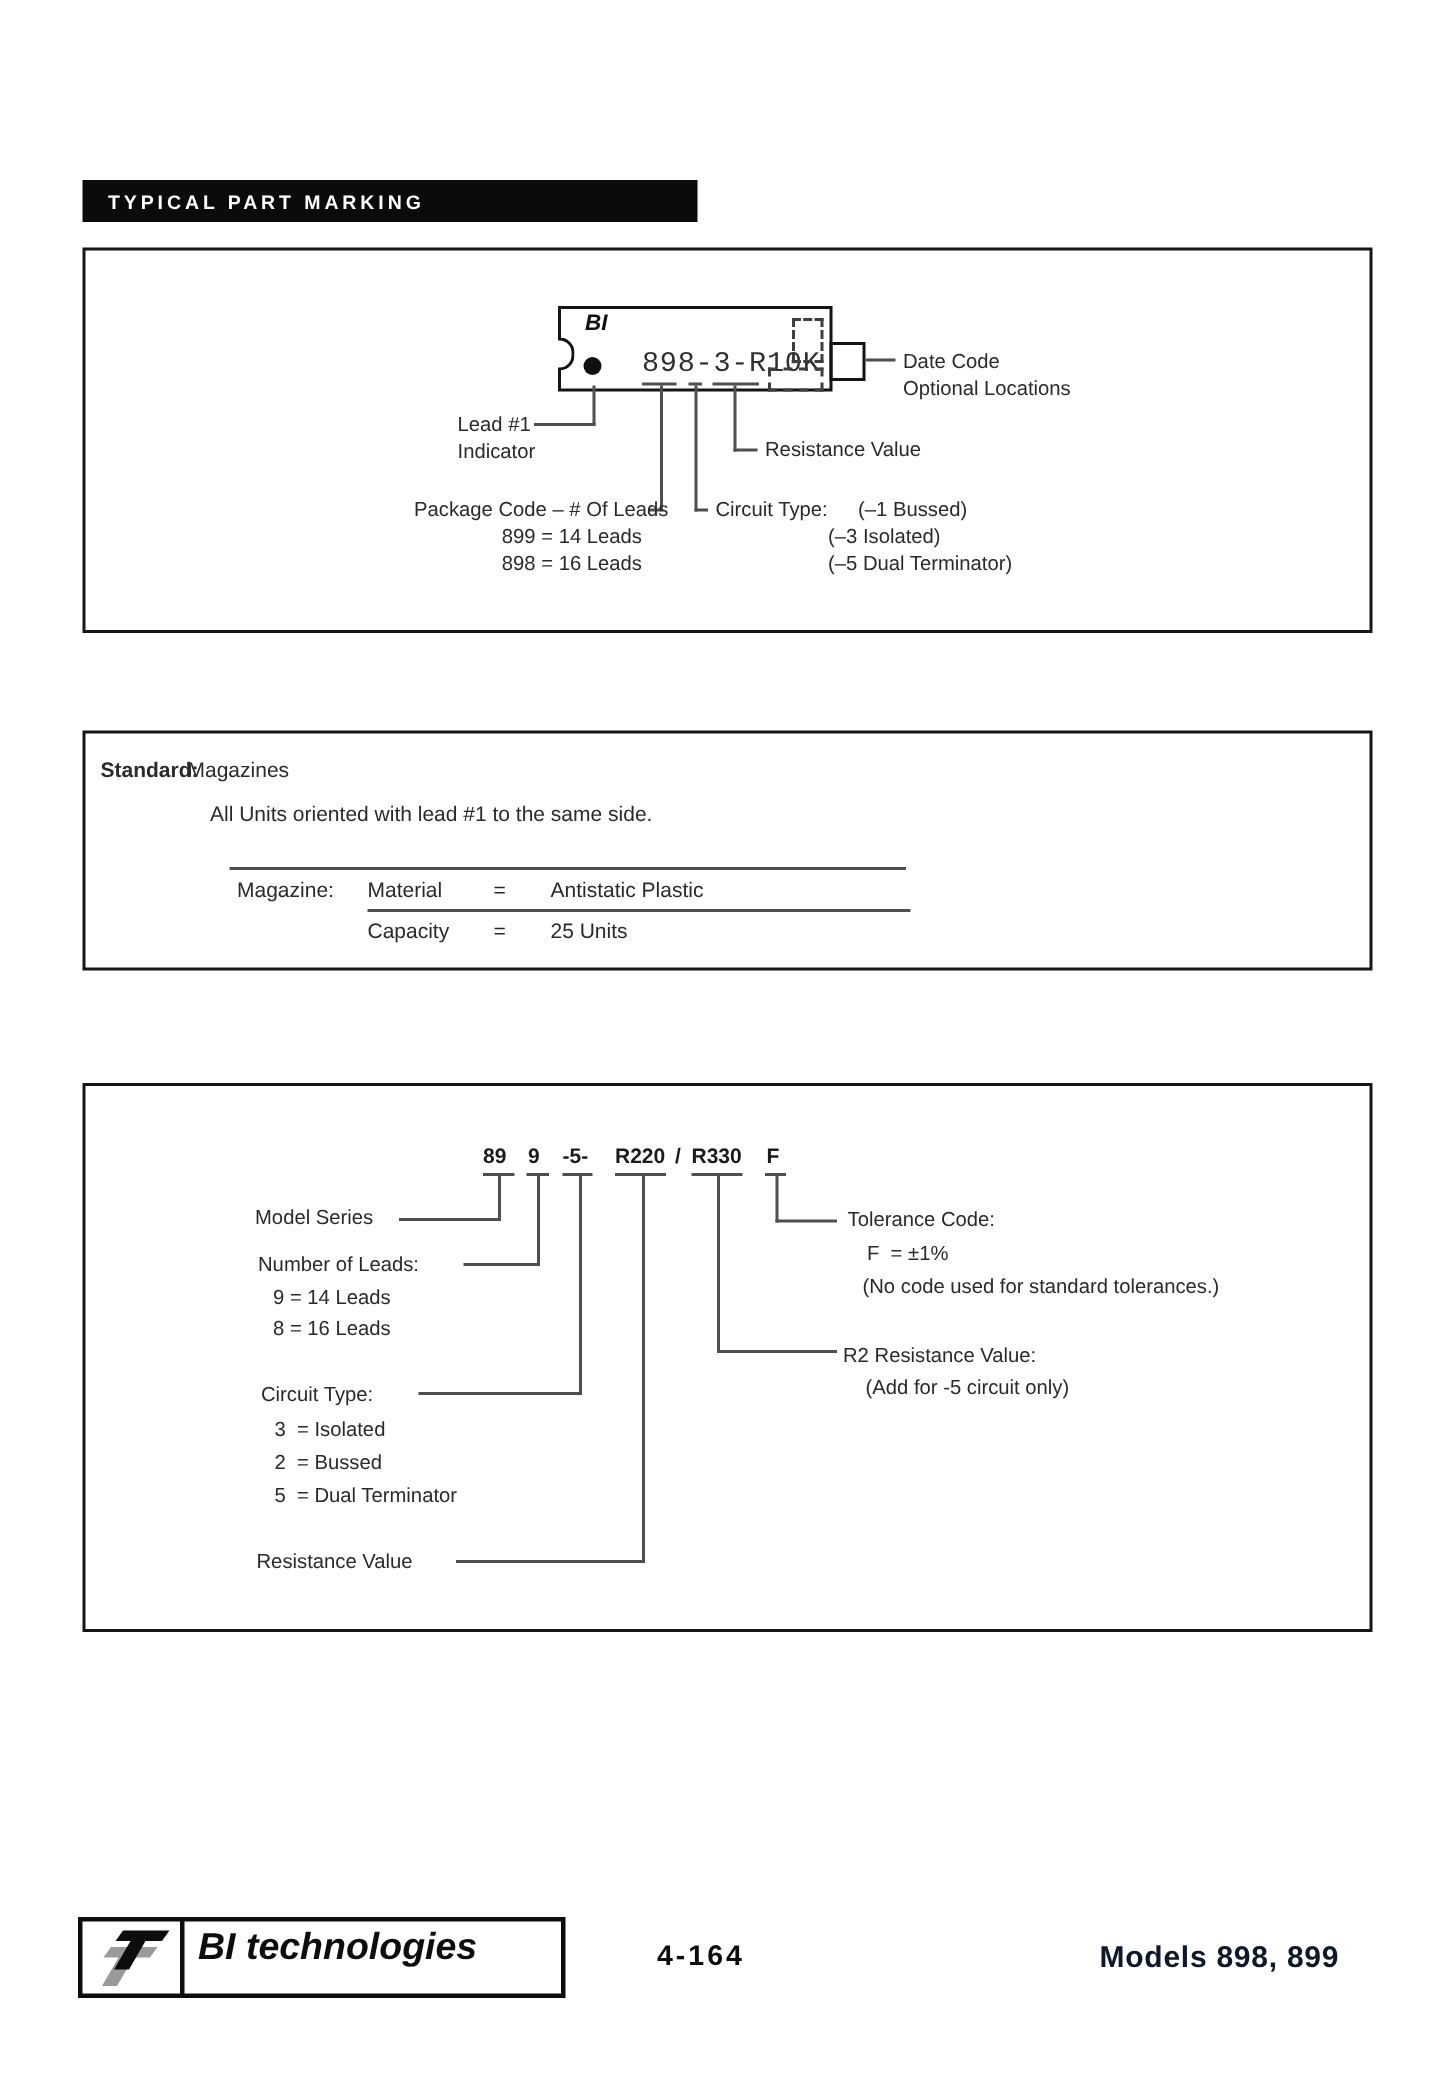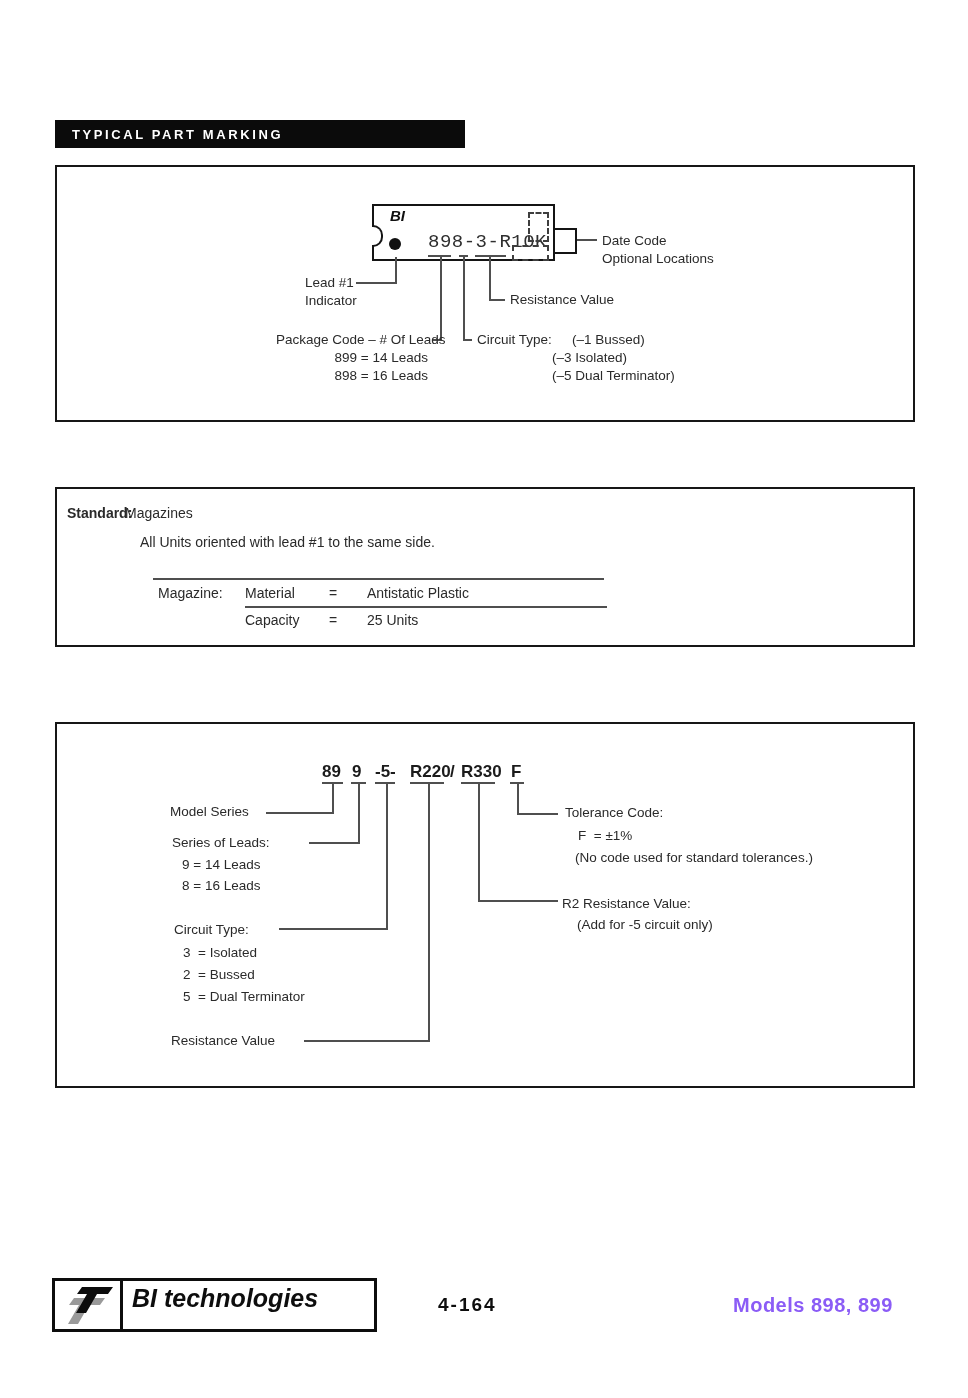--- a/index.html
+++ b/index.html
@@ -14,25 +14,25 @@
   .t{position:absolute;white-space:pre;line-height:18px;}
   .lbl{font-size:13.5px;}
   .pk{font-size:14px;}
   .bold{font-weight:700;}
   .outline{position:absolute;border:2px solid #141414;box-sizing:border-box;}
   .dashed{position:absolute;border:2px dashed #3e3e3e;box-sizing:border-box;}
   .notch{position:absolute;left:-2px;top:19px;width:9px;height:18px;background:#fff;
         border:2px solid #141414;border-left:none;border-radius:0 10px 10px 0;}
   .dot{position:absolute;width:12px;height:12px;border-radius:50%;background:#101010;}
   .mono{font-family:"Liberation Mono",monospace;font-size:19px;color:#2f2f2f;letter-spacing:0.5px;}
-  .code{position:absolute;font-weight:700;font-size:17px;color:#1b1b1b;white-space:pre;}
+  .code{position:absolute;font-weight:700;font-size:14px;color:#1b1b1b;white-space:pre;}
   .rt{text-align:right;}
   .brand{font-size:25px;font-weight:700;font-style:italic;letter-spacing:0px;color:#0d0d0d;}
   .pgnum{font-size:19px;font-weight:700;letter-spacing:2px;color:#0d0d0d;}
-  .models{font-size:20px;font-weight:700;letter-spacing:0.5px;color:#8b5cf6;}
+  .models{font-size:20px;font-weight:700;letter-spacing:0.5px;color:#0f172a;}
 </style>
 </head>
 <body>
 
 <div class="page">
 
   <div class="sec-hdr" style="top:120px;">TYPICAL PART MARKING</div>
 
   <div class="frame" style="top:165px;height:257px;"></div>
 
@@ -118,21 +118,21 @@
   <div class="vl" style="left:386px;top:784px;height:146px;"></div>
   <div class="hl" style="left:279px;top:928px;width:107px;"></div>
   <div class="vl" style="left:428px;top:784px;height:258px;"></div>
   <div class="hl" style="left:304px;top:1040px;width:124px;"></div>
   <div class="vl" style="left:478px;top:784px;height:118px;"></div>
   <div class="hl" style="left:478px;top:900px;width:80px;"></div>
   <div class="vl" style="left:517px;top:784px;height:31px;"></div>
   <div class="hl" style="left:517px;top:813px;width:41px;"></div>
 
   <div class="t lbl" style="left:170px;top:803px;">Model Series</div>
-  <div class="t lbl" style="left:172px;top:834px;">Series of Leads:</div>
+  <div class="t lbl" style="left:172px;top:834px;">Number of Leads:</div>
   <div class="t lbl" style="left:182px;top:856px;">9 = 14 Leads</div>
   <div class="t lbl" style="left:182px;top:877px;">8 = 16 Leads</div>
   <div class="t lbl" style="left:174px;top:921px;">Circuit Type:</div>
   <div class="t lbl" style="left:183px;top:944px;">3  = Isolated</div>
   <div class="t lbl" style="left:183px;top:966px;">2  = Bussed</div>
   <div class="t lbl" style="left:183px;top:988px;">5  = Dual Terminator</div>
   <div class="t lbl" style="left:171px;top:1032px;">Resistance Value</div>
 
   <div class="t lbl" style="left:565px;top:804px;">Tolerance Code:</div>
   <div class="t lbl" style="left:578px;top:827px;">F  = ±1%</div>

